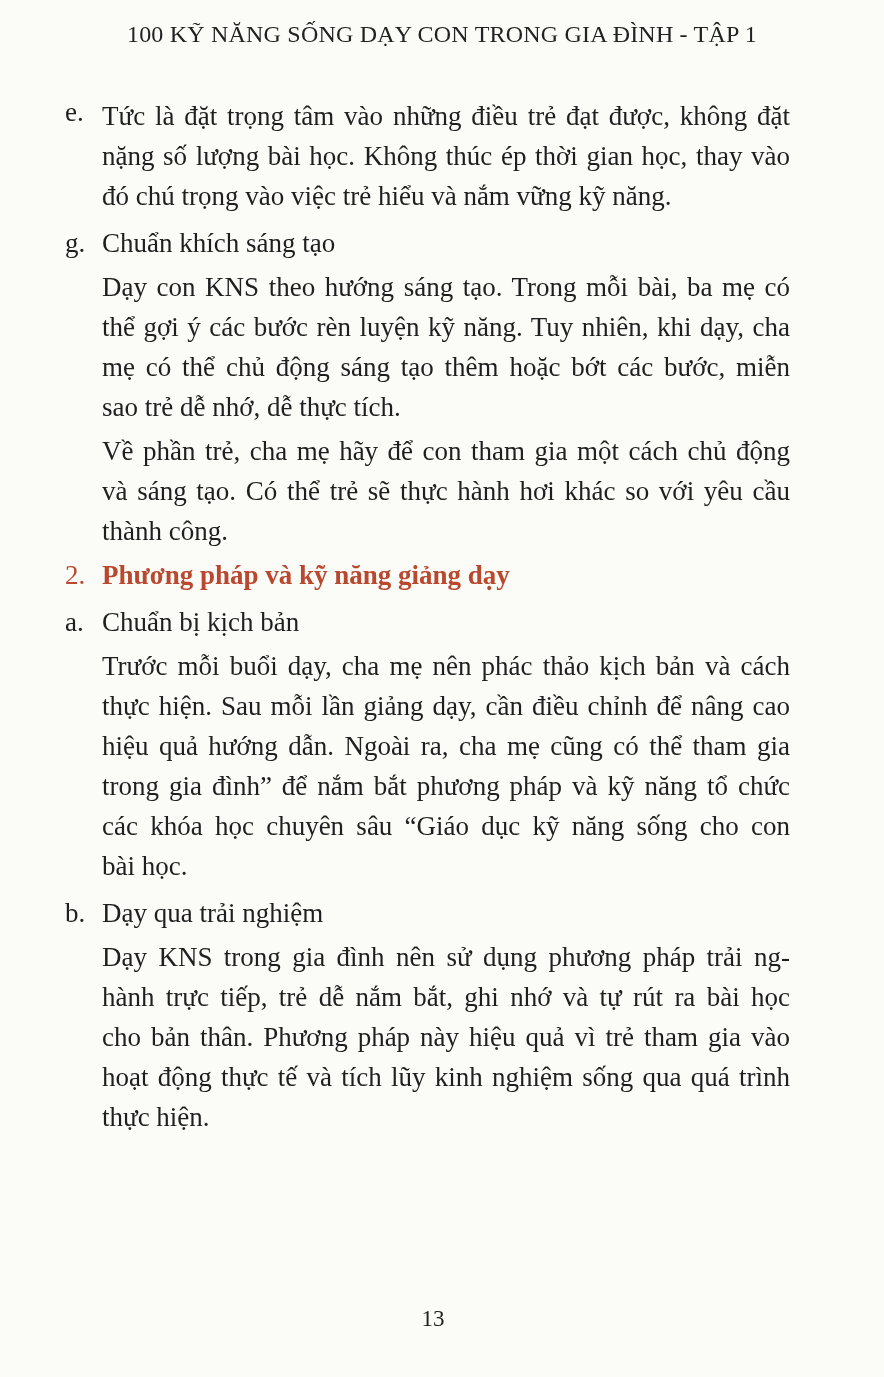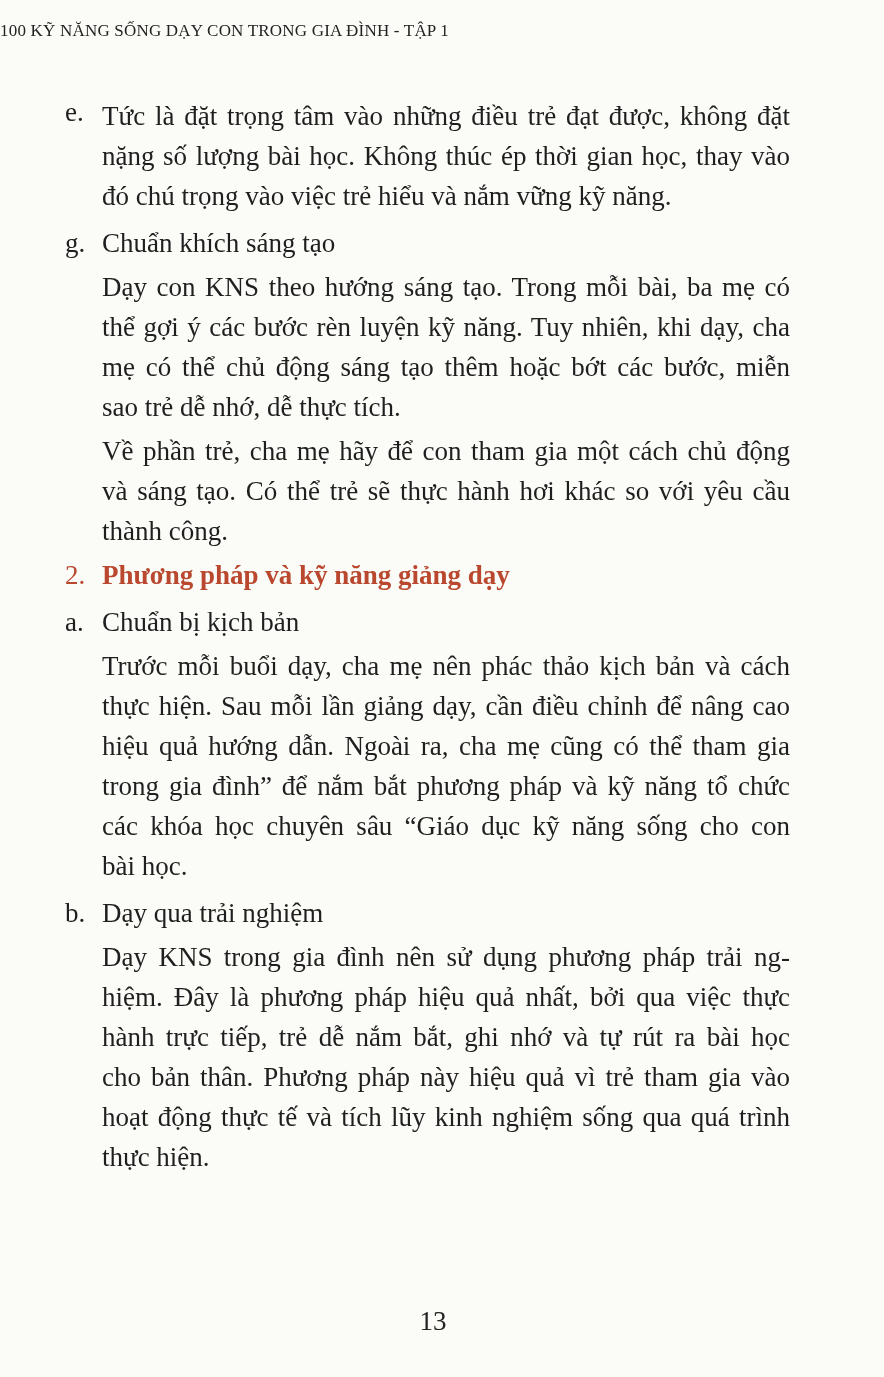--- a/index.html
+++ b/index.html
@@ -16,21 +16,22 @@
     background: var(--paper);
     color: var(--ink);
     font-family: "Liberation Serif", "DejaVu Serif", serif;
     overflow: hidden;
   }
   .running-header {
     position: absolute;
     top: 21px;
     left: 0;
     width: 100%;
-    font-size: 17px;
+    text-align: center;
+    font-size: 24px;
     letter-spacing: 0.2px;
     color: #222;
     white-space: nowrap;
   }
   .content {
     position: absolute;
     top: 92px;
     left: 102px;
     width: 688px;
     font-size: 27px;
@@ -66,21 +67,21 @@
   }
   .line.last {
     text-align-last: left;
   }
   .page-number {
     position: absolute;
     top: 1306px;
     left: 0;
     right: 18px;
     text-align: center;
-    font-size: 27px;
+    font-size: 23px;
     color: #222;
   }
 </style>
 </head>
 <body>
 
 <div class="running-header">100 KỸ NĂNG SỐNG DẠY CON TRONG GIA ĐÌNH - TẬP 1</div>
 
 <div class="content">
 
@@ -126,21 +127,20 @@
       <div class="line" style="">các khóa học chuyên sâu “Giáo dục kỹ năng sống cho con</div>
       <div class="line last" style="">bài học.</div>
     </div>
 
   <div class="item-title">
     <span class="marker">b.</span>
     <span>Dạy qua trải nghiệm</span>
   </div>
   <div class="para">
       <div class="line" style="">Dạy KNS trong gia đình nên sử dụng phương pháp trải ng-</div>
-      <div class="line" style="">hiệm. Đây là phương pháp hiệu quả nhất, bởi qua việc thực</div>
       <div class="line" style="">hành trực tiếp, trẻ dễ nắm bắt, ghi nhớ và tự rút ra bài học</div>
       <div class="line" style="">cho bản thân. Phương pháp này hiệu quả vì trẻ tham gia vào</div>
       <div class="line" style="">hoạt động thực tế và tích lũy kinh nghiệm sống qua quá trình</div>
       <div class="line last" style="">thực hiện.</div>
     </div>
 
 </div>
 
 <div class="page-number">13</div>
 

